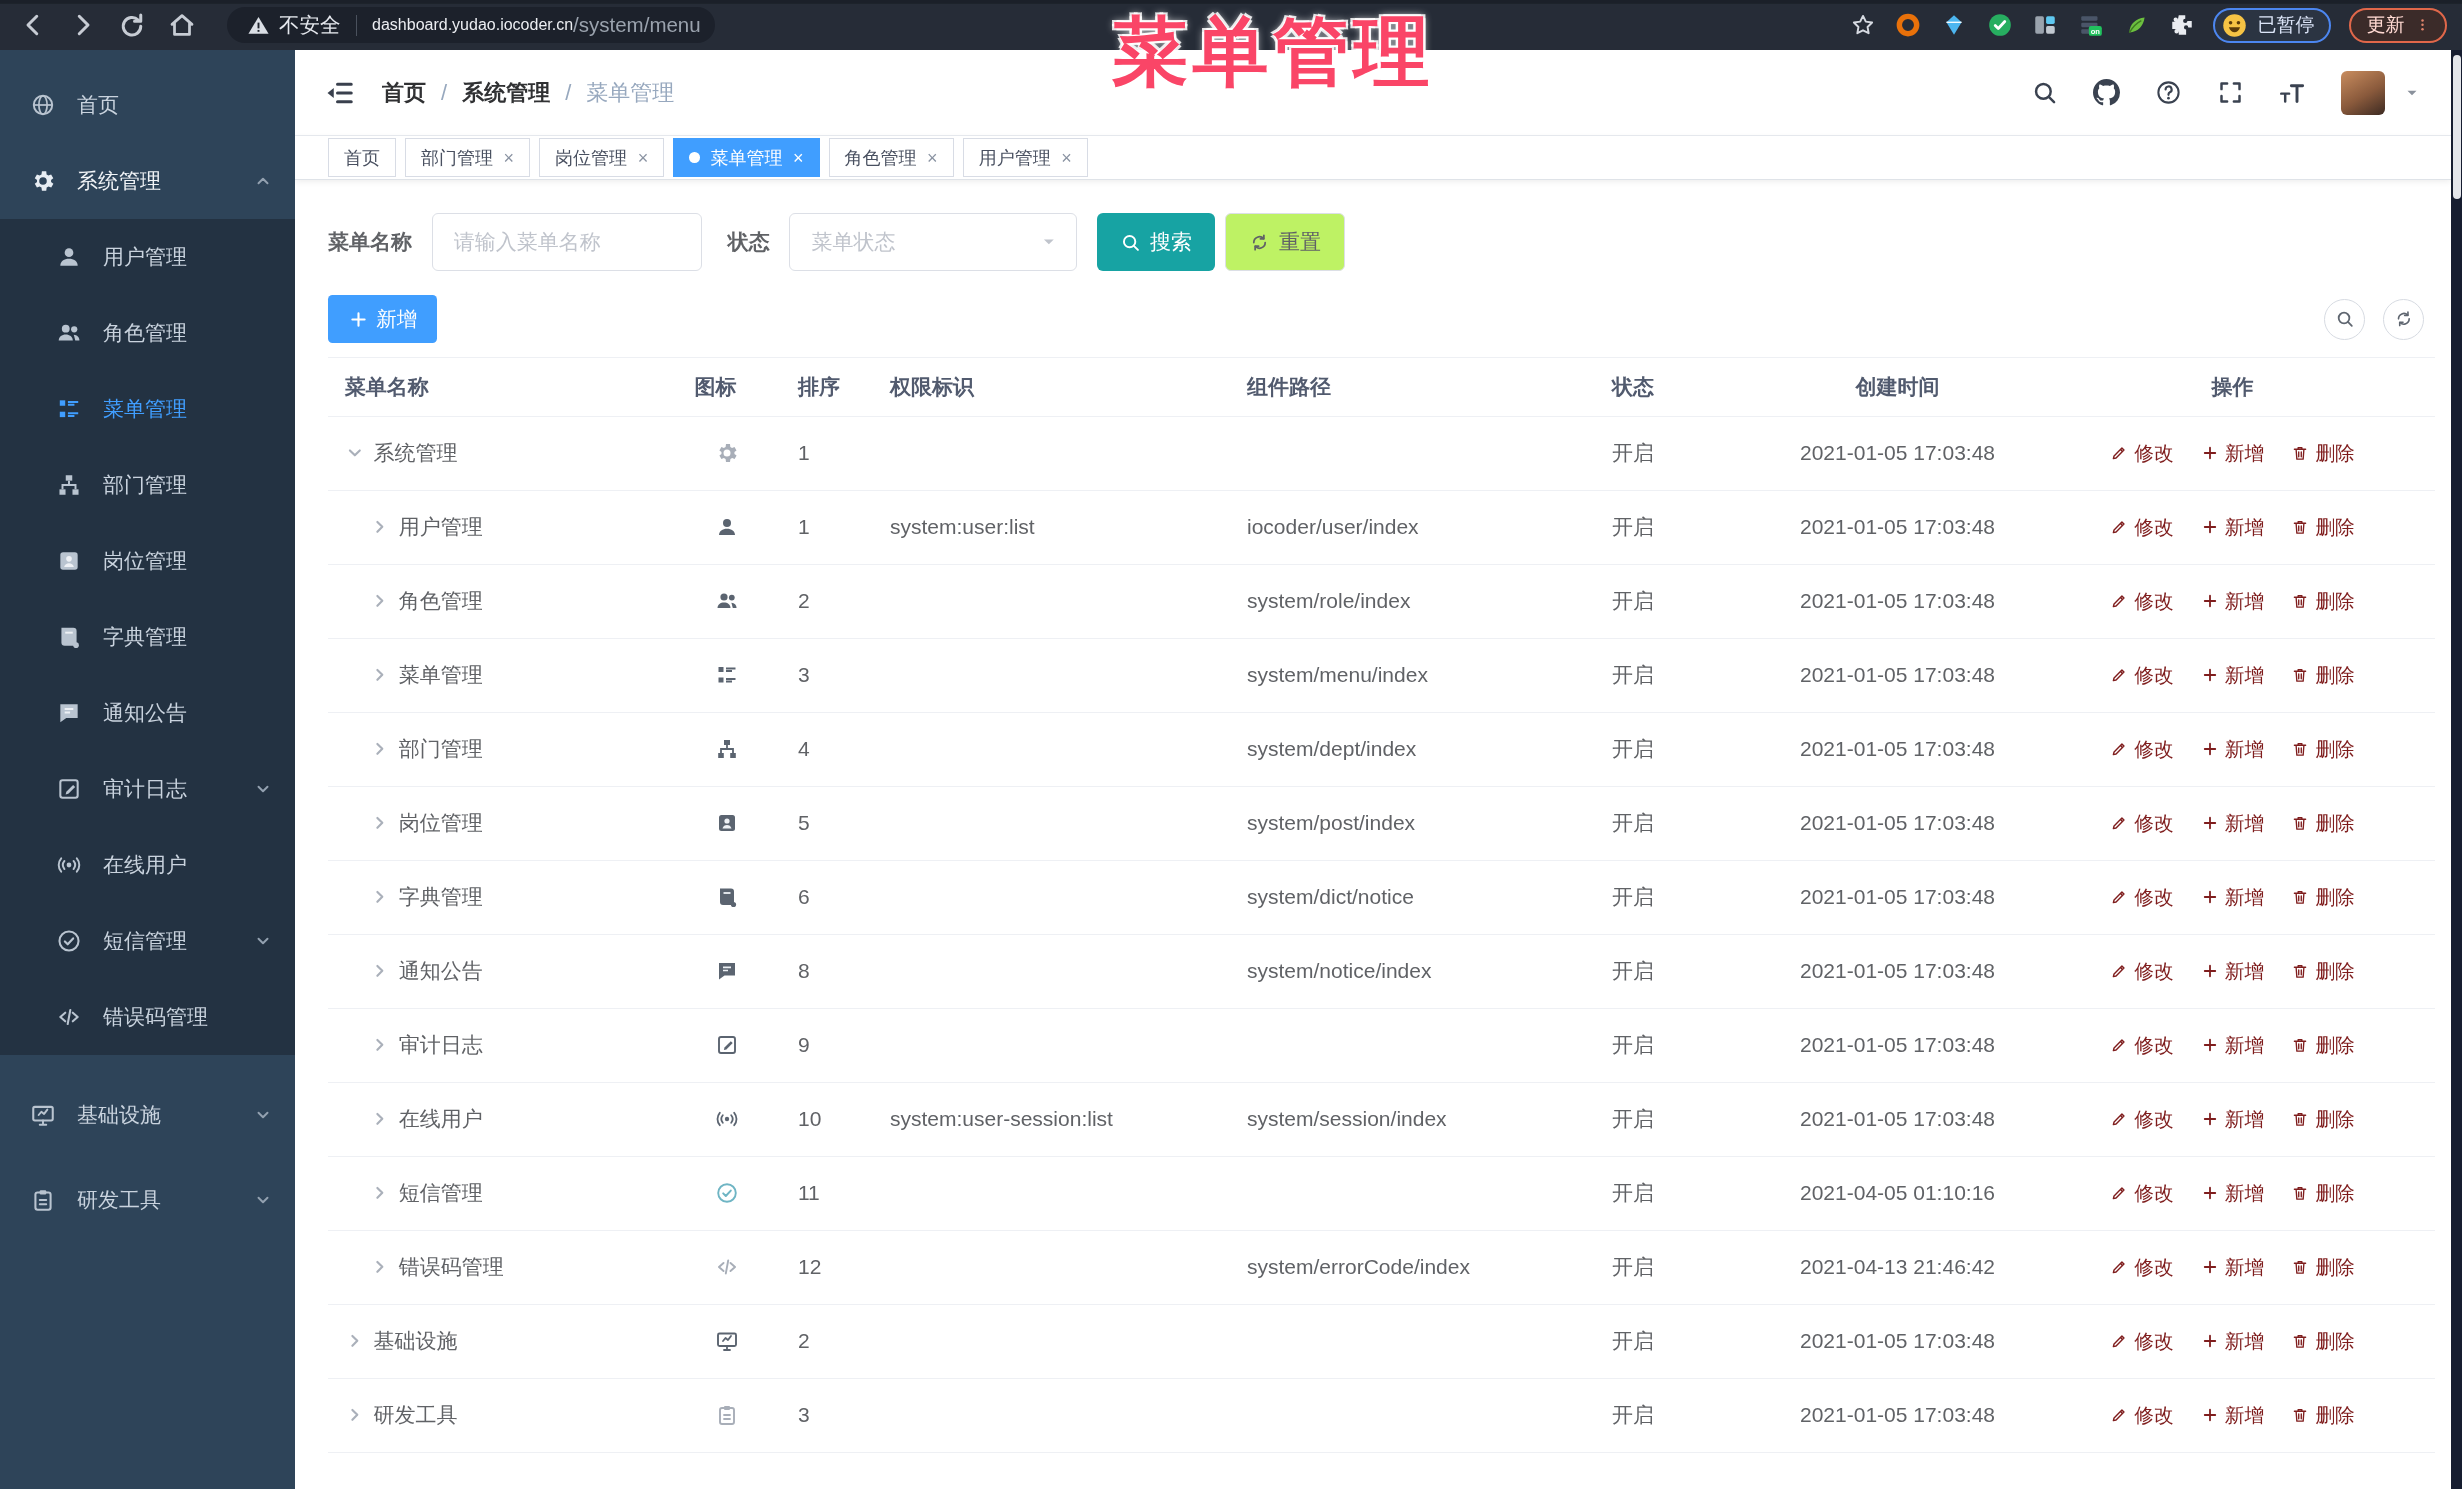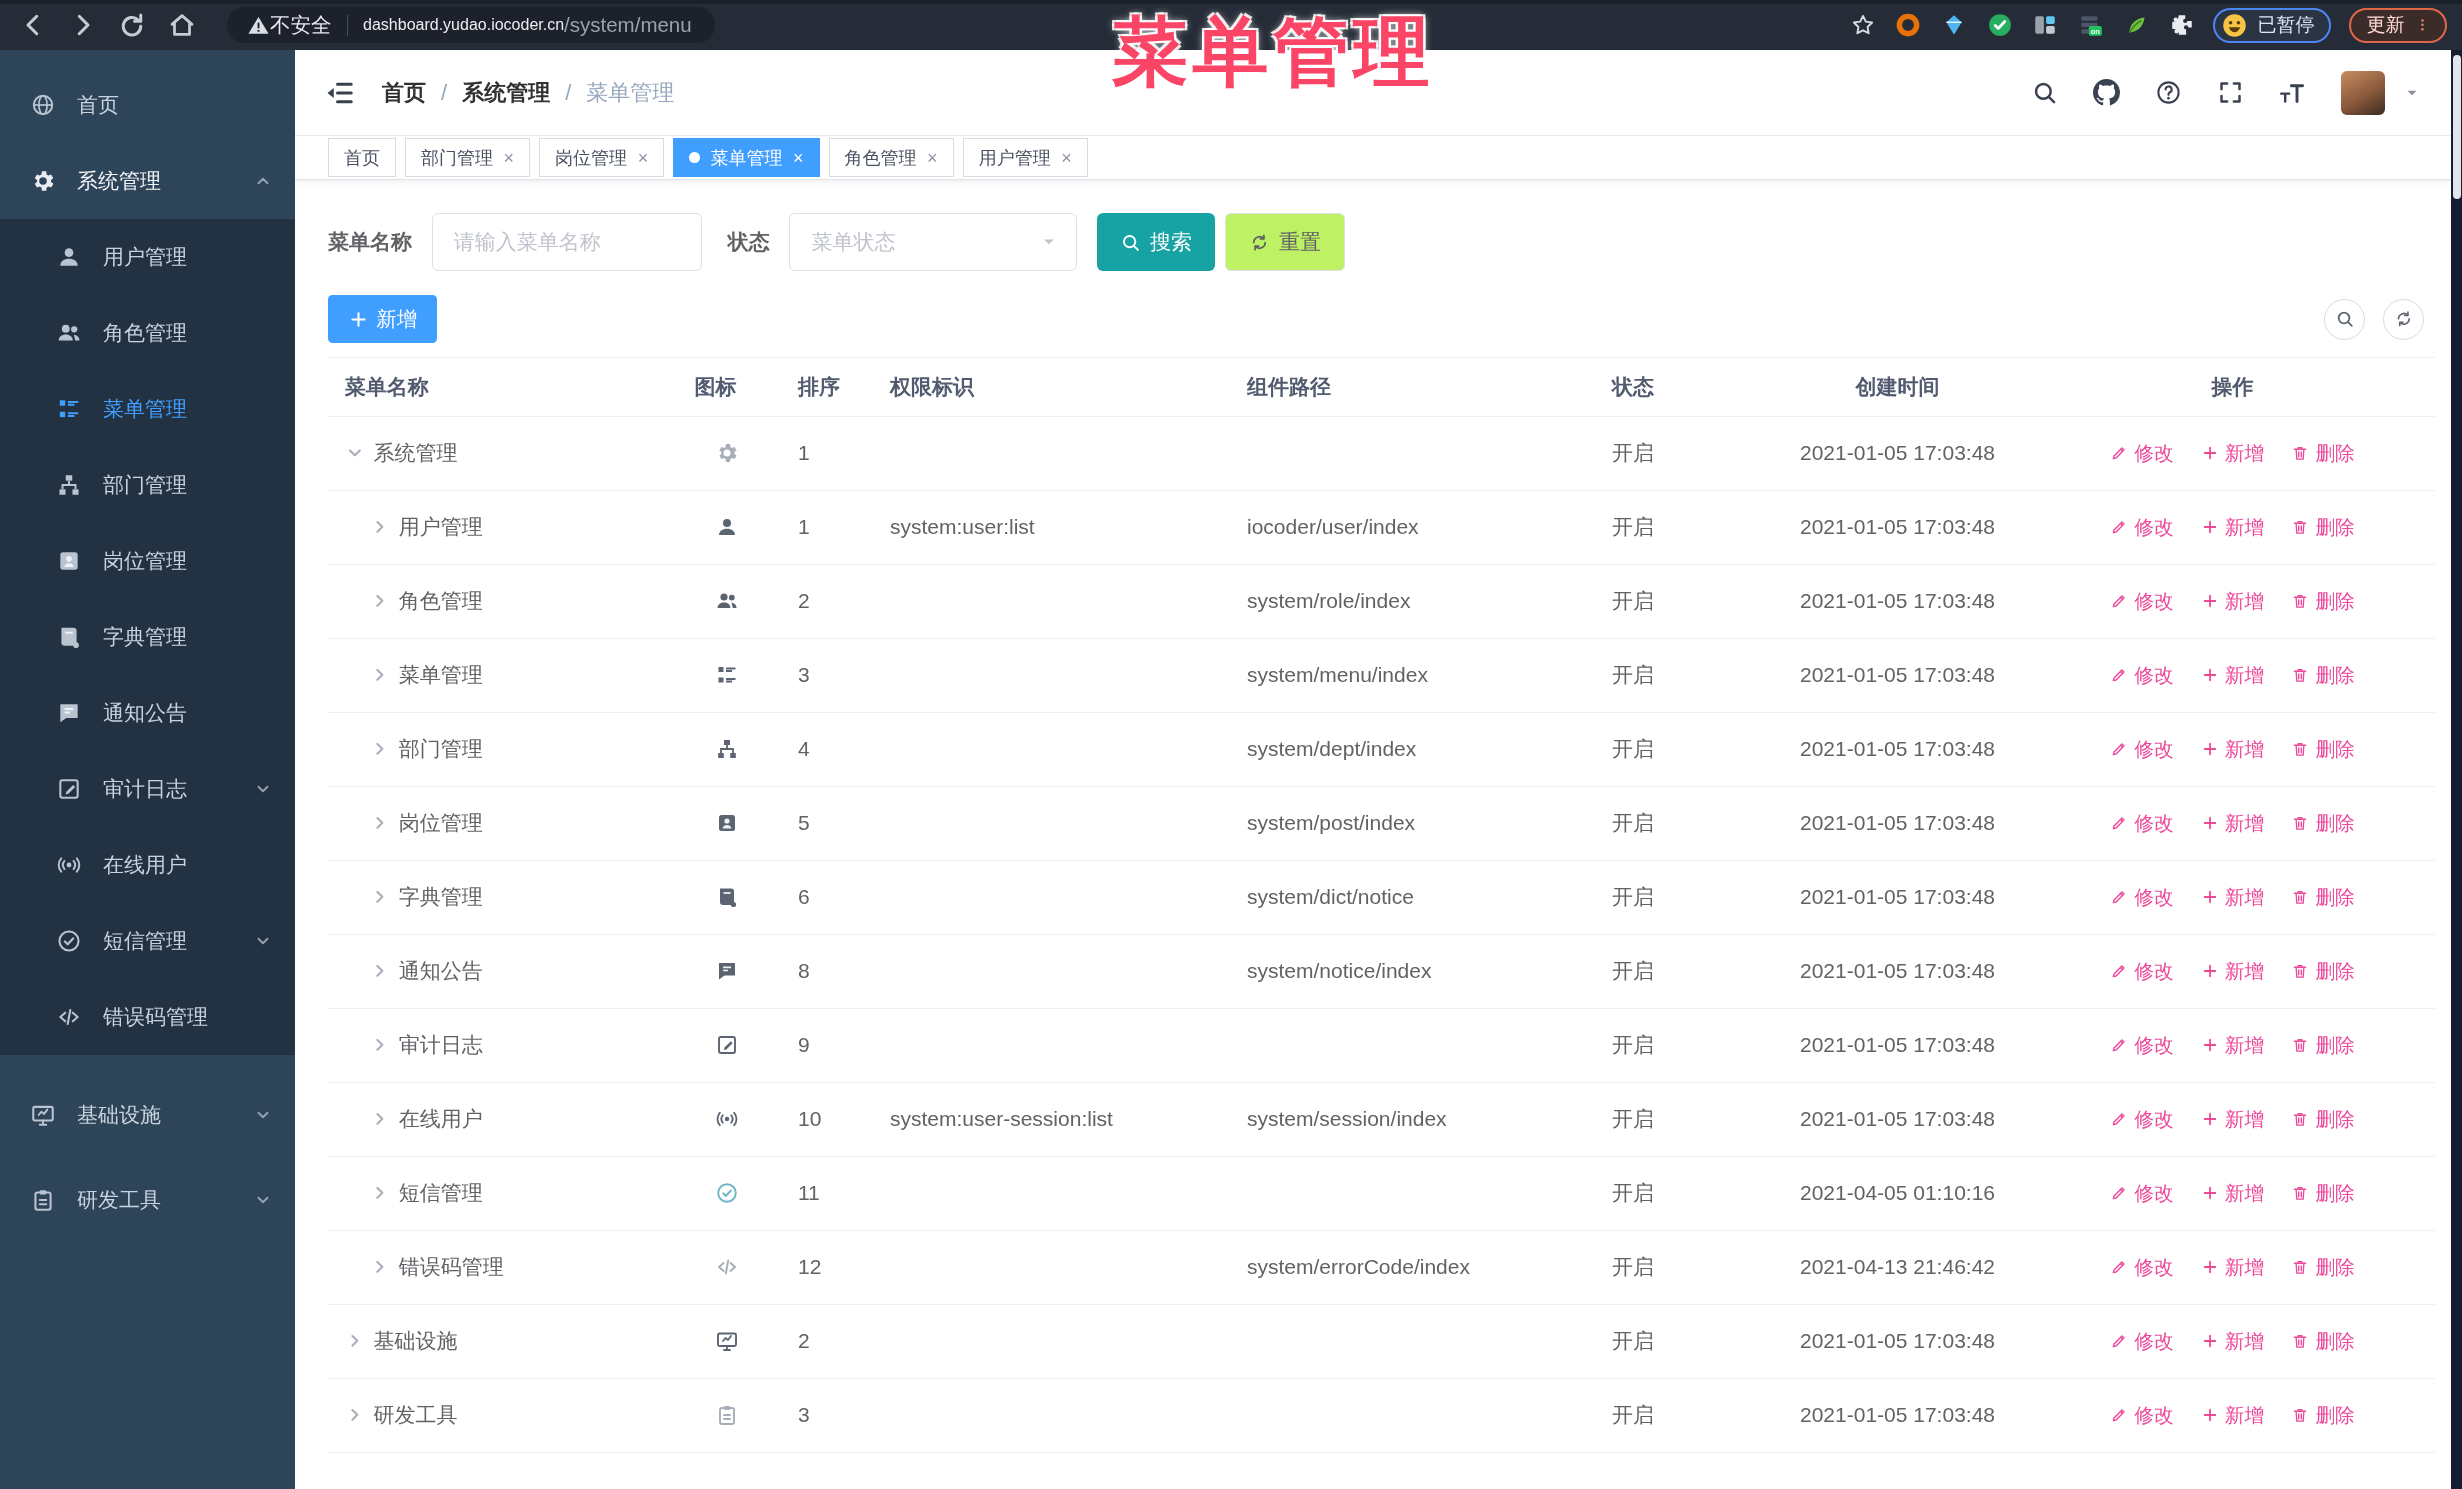--- a/index.html
+++ b/index.html
@@ -5,21 +5,21 @@
   * { margin:0; padding:0; box-sizing:border-box; }
   html,body { width:2462px; height:1490px; }
   body { font-family:"Liberation Sans", sans-serif; background:#fff; position:relative; overflow:hidden; color:#606266; }
   .ic { width:100%; height:100%; display:block; }
 
   
   .browser { position:absolute; left:0; top:0; right:0; height:50px; background:#262c37; display:flex; align-items:center; padding:0 15px 0 18px; box-shadow:inset 0 3.8px 0 #1b2029; z-index:10; }
   .bicon { width:30px; height:30px; color:#c7ccd4; margin-right:19.7px; flex:none; }
   .url-pill { width:488px; height:36px; background:#1c212b; border-radius:18px; display:flex; align-items:center; padding:0 19.7px; margin-left:10.6px; flex:none; }
   .warn-ic { width:23px; height:23px; flex:none; }
-  .sec-label { color:#e5e8ee; font-size:20.5px; white-space:nowrap; }
+  .sec-label { color:#e5e8ee; font-size:20.5px; margin-left:9px; white-space:nowrap; }
   .pill-div { width:1.5px; height:21px; background:#4a515d; margin:0 15px; flex:none; }
   .url-host { color:#eceef2; font-size:16px; white-space:nowrap; }
   .url-path { color:#9aa2ad; font-size:20.5px; white-space:nowrap; }
   .b-spacer { flex:1; }
   .ext { width:26px; height:26px; margin-left:19.7px; flex:none; }
   .chip { height:35px; border-radius:17.4px; display:flex; align-items:center; font-size:19px; padding:0 15px; margin-left:18px; white-space:nowrap; flex:none; }
   .chip-pause { border:2.3px solid #4c86f0; background:#2b3442; color:#dbe4f7; gap:9px; padding-left:6px; }
   .chip-update { border:2.3px solid #e0674a; background:#3b2b29; color:#ffd9d2; gap:10.6px; }
   .face { width:27px; height:27px; }
   .vdots { width:15px; height:19.7px; color:#e0846b; }
@@ -99,21 +99,21 @@
   .arrow.open { transform:rotate(90deg); }
   .td-icon { justify-self:center; width:24px; height:24px; color:#5b6470; }
   .td-icon.light { color:#a8aeb8; }
   .td-icon.teal { color:#6fb5c4; }
   .td-sort { padding-left:26px; }
   .td-perm { padding-left:27px; }
   .td-path { padding-left:35px; }
   .td-status { padding-left:36px; }
   .td-time { text-align:center; }
   .td-ops { display:flex; justify-content:center; }
-  .td-ops a { color:#ec4899; font-size:19.7px; display:inline-flex; align-items:center; gap:6px; margin:0 13.6px; cursor:pointer; text-decoration:none; white-space:nowrap; }
+  .td-ops a { color:#7f1d1d; font-size:19.7px; display:inline-flex; align-items:center; gap:6px; margin:0 13.6px; cursor:pointer; text-decoration:none; white-space:nowrap; }
   .td-ops .oic { width:18px; height:18px; }
   .hc-icon { padding-left:13.6px; } .hc-sort { padding-left:26px; } .hc-perm { padding-left:27px; }
   .hc-path { padding-left:35px; } .hc-status { padding-left:36px; } .hc-time { text-align:center; } .hc-ops { text-align:center; }
 
   
   .annotation { position:absolute; left:1112px; top:1.5px; z-index:60; font-size:76px; font-weight:700; letter-spacing:4.5px; color:#fa4567;
     text-shadow:0 0 9px rgba(255,255,255,.95), 0 0 3px #fff, 2.3px 2.3px 0 rgba(255,255,255,.85), -2.3px -2.3px 0 rgba(255,255,255,.85), 2.3px -2.3px 0 rgba(255,255,255,.85), -2.3px 2.3px 0 rgba(255,255,255,.85); white-space:nowrap; }
 </style>
 </head>
 <body>

